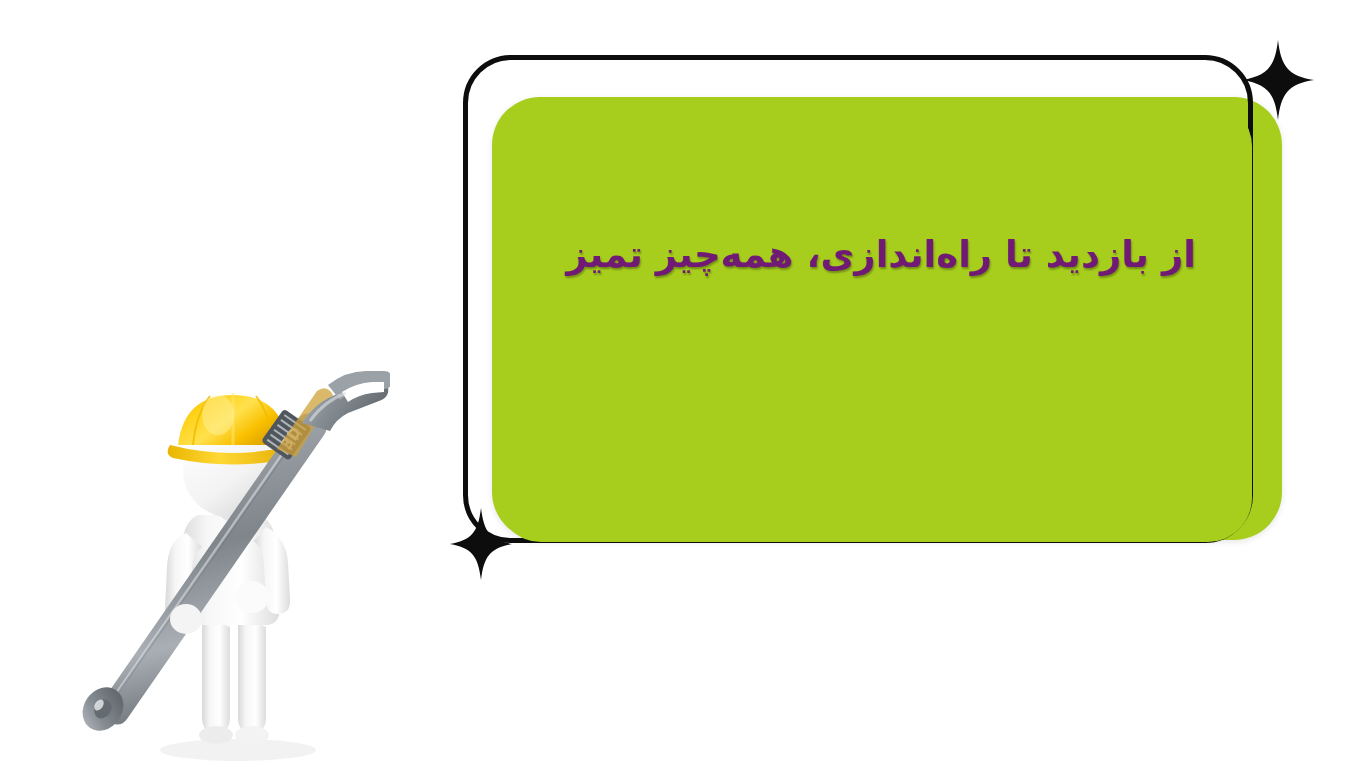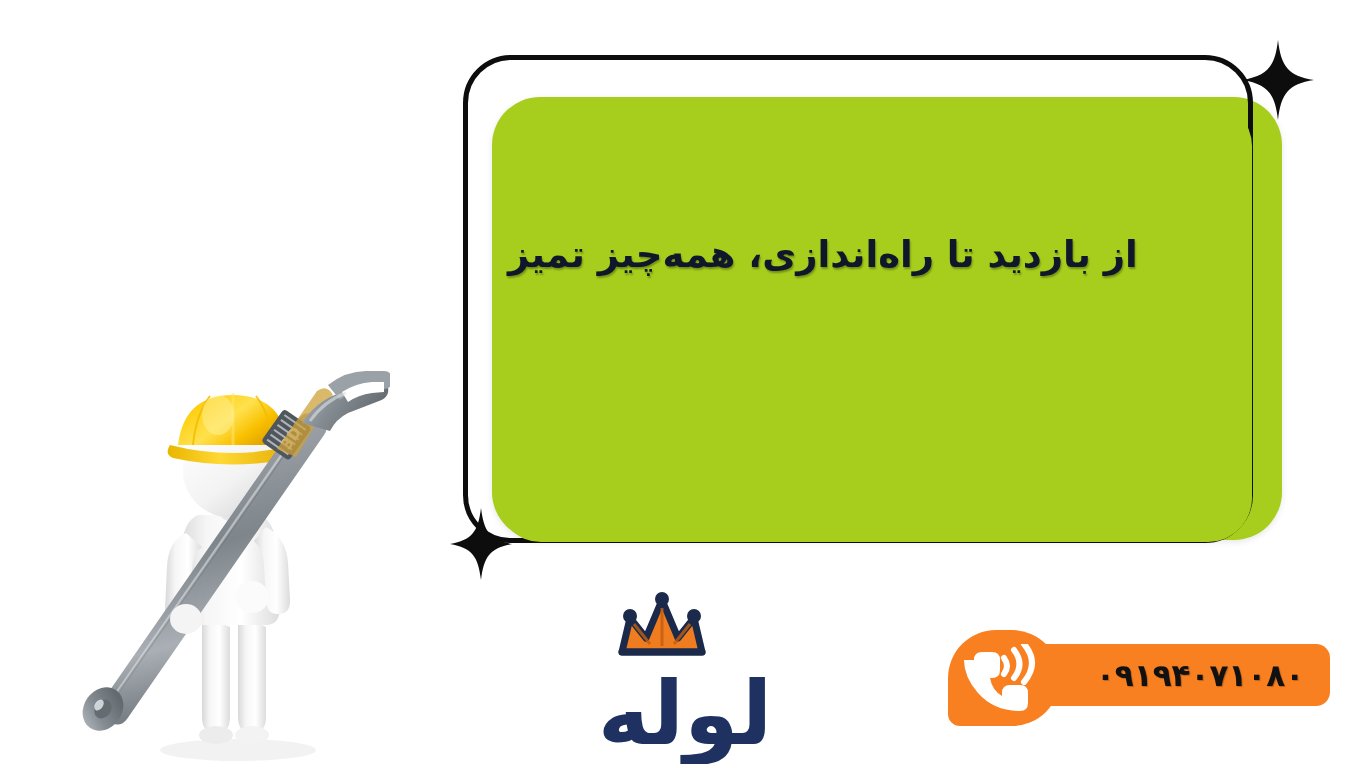--- a/index.html
+++ b/index.html
@@ -42,25 +42,25 @@
     border-radius:44px;
     background:#a7ce1d;
     z-index:3;
     box-sizing:border-box;
   }
 
   
   .headline{
     position:absolute;
     z-index:6;
-    left:508px; top:225px;
+    left:522px; top:225px;
     width:718px;
-    text-align:left;
+    text-align:center;
     direction:rtl;
-    color:#0f172a;
+    color:#701a75;
     font-size:37px;
     font-weight:bold;
     line-height:1.62;
     letter-spacing:0;
     text-shadow:1px 2px 2px rgba(0,0,0,.30);
     font-family:"DejaVu Sans","Liberation Sans",sans-serif;
   }
   .headline .ln{display:block;white-space:nowrap;}
 
   
@@ -239,45 +239,15 @@
         <path d="M272 27 q14 -9 30 -10 l12 0 l0 10 l-12 1 q-14 2 -24 9 Z" fill="#ffffff"></path>
 
         <path d="M240 56 q14 -20 36 -28" stroke="#dfe3e6" stroke-width="3" fill="none" opacity="0.6"></path>
       </g>
 
       <ellipse cx="116" cy="254" rx="16" ry="15" fill="#f4f4f4"></ellipse>
       <ellipse cx="182" cy="232" rx="17" ry="16" fill="#fbfbfb"></ellipse>
     </svg>
   </div>
 
-  <div class="brand">
-    <svg width="214" height="172" viewBox="0 0 214 172" aria-hidden="true">
-
-      <g transform="translate(38,2)">
-        <path d="M6 58 L14 24 L30 44 L46 6 L62 44 L78 24 L86 58 Z" fill="#ef7c1f" stroke="#1b2a4a" stroke-width="7" stroke-linejoin="round"></path>
-        <path d="M6 58 L86 58" stroke="#1b2a4a" stroke-width="7" stroke-linecap="round"></path>
-        <path d="M18 30 L34 50 M46 14 L46 52 M74 30 L58 50" stroke="#c25f10" stroke-width="3" opacity="0.8"></path>
-        <circle cx="14" cy="22" r="7" fill="#1b2a4a"></circle>
-        <circle cx="46" cy="5" r="7" fill="#1b2a4a"></circle>
-        <circle cx="78" cy="22" r="7" fill="#1b2a4a"></circle>
-      </g>
-
-      <text x="107" y="152" text-anchor="middle" font-size="88" font-weight="bold" fill="#1e3160" direction="rtl" font-family="DejaVu Sans, Liberation Sans, sans-serif">لوله</text>
-    </svg>
-  </div>
-
-  <div class="phone-pill">
-    <div class="pill-bar"></div>
-    <div class="pill-blob"></div>
-    <div class="pill-icon">
-      <svg width="74" height="70" viewBox="0 0 74 70" aria-hidden="true">
-
-        <path d="M12 16 q0 -8 8 -8 l10 0 q8 0 8 8 l0 10 q0 8 -8 8 l-2 0 q2 12 12 18 l0 -3 q0 -8 8 -8 l10 0 q8 0 8 8 l0 10 q0 8 -8 8 q-26 0 -42 -18 q-14 -16 -14 -33 Z" fill="#ffffff"></path>
-
-        <path d="M42 30 q6 -8 0 -16" stroke="#ffffff" stroke-width="6" fill="none" stroke-linecap="round"></path>
-        <path d="M52 34 q11 -14 0 -28" stroke="#ffffff" stroke-width="6" fill="none" stroke-linecap="round"></path>
-        <path d="M62 38 q16 -19 0 -38" stroke="#ffffff" stroke-width="6" fill="none" stroke-linecap="round"></path>
-      </svg>
-    </div>
-    <div class="pill-number">۰۹۱۹۴۰۷۱۰۸۰</div>
-  </div>
+
 
 </div>
 
 </body></html>

